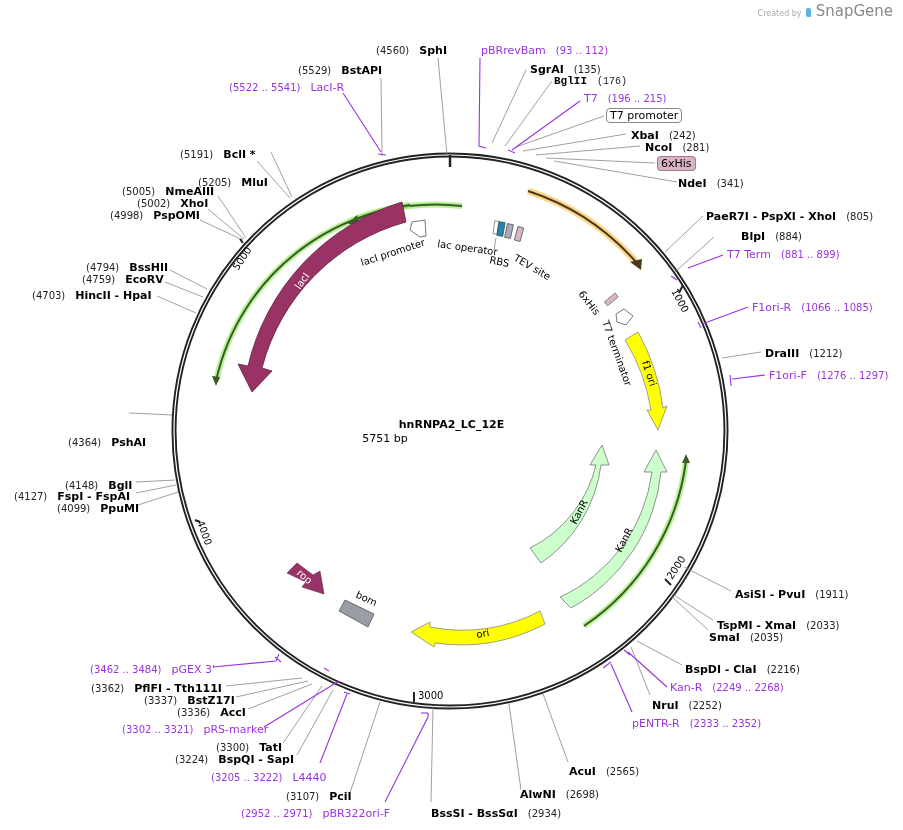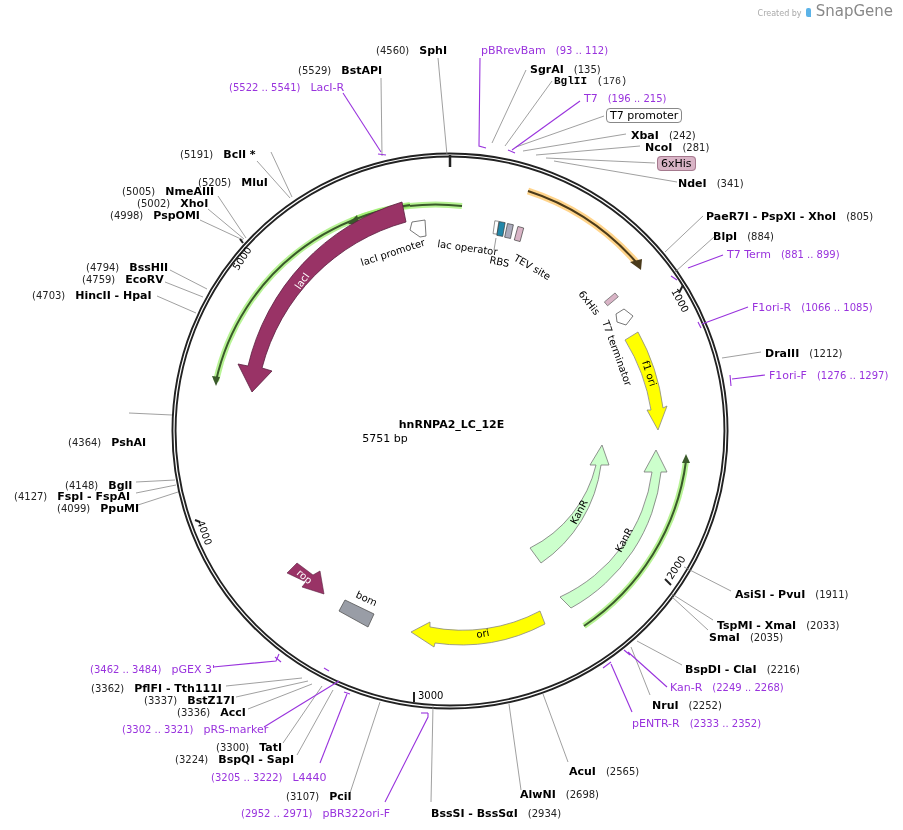--- a/index.html
+++ b/index.html
@@ -230,21 +230,21 @@
     <div class="lbl enzyme" style="left: 177px; top: 706px;"><span class="pos">(3336)</span><span class="gap"></span><span class="nm">AccI</span></div>
     <div class="lbl enzyme" style="left: 216px; top: 741px;"><span class="pos">(3300)</span><span class="gap"></span><span class="nm">TatI</span></div>
     <div class="lbl enzyme" style="left: 175px; top: 753px;"><span class="pos">(3224)</span><span class="gap"></span><span class="nm">BspQI  - SapI</span></div>
     <div class="lbl enzyme" style="left: 286px; top: 790px;"><span class="pos">(3107)</span><span class="gap"></span><span class="nm">PciI</span></div>
     <div class="lbl enzyme" style="left: 530px; top: 63px;"><span class="nm">SgrAI</span><span class="gap"></span><span class="pos">(135)</span></div>
     <div class="lbl enzyme" style="left: 554px; top: 75px; font-family: Liberation Mono, monospace;"><span class="nm">BglII</span><span class="gap"></span><span class="pos">(176)</span></div>
     <div class="lbl enzyme" style="left: 631px; top: 129px;"><span class="nm">XbaI</span><span class="gap"></span><span class="pos">(242)</span></div>
     <div class="lbl enzyme" style="left: 645px; top: 141px;"><span class="nm">NcoI</span><span class="gap"></span><span class="pos">(281)</span></div>
     <div class="lbl enzyme" style="left: 678px; top: 177px;"><span class="nm">NdeI</span><span class="gap"></span><span class="pos">(341)</span></div>
     <div class="lbl enzyme" style="left: 706px; top: 210px;"><span class="nm">PaeR7I  - PspXI  - XhoI</span><span class="gap"></span><span class="pos">(805)</span></div>
-    <div class="lbl enzyme" style="left: 713px; top: 230px; text-align: center;"><span class="nm">BlpI</span><span class="gap"></span><span class="pos">(884)</span></div>
+    <div class="lbl enzyme" style="left: 741px; top: 230px; text-align: center;"><span class="nm">BlpI</span><span class="gap"></span><span class="pos">(884)</span></div>
     <div class="lbl enzyme" style="left: 765px; top: 347px;"><span class="nm">DraIII</span><span class="gap"></span><span class="pos">(1212)</span></div>
     <div class="lbl enzyme" style="left: 735px; top: 588px;"><span class="nm">AsiSI  - PvuI</span><span class="gap"></span><span class="pos">(1911)</span></div>
     <div class="lbl enzyme" style="left: 717px; top: 619px;"><span class="nm">TspMI  - XmaI</span><span class="gap"></span><span class="pos">(2033)</span></div>
     <div class="lbl enzyme" style="left: 709px; top: 631px;"><span class="nm">SmaI</span><span class="gap"></span><span class="pos">(2035)</span></div>
     <div class="lbl enzyme" style="left: 685px; top: 663px;"><span class="nm">BspDI  - ClaI</span><span class="gap"></span><span class="pos">(2216)</span></div>
     <div class="lbl enzyme" style="left: 652px; top: 699px;"><span class="nm">NruI</span><span class="gap"></span><span class="pos">(2252)</span></div>
     <div class="lbl enzyme" style="left: 569px; top: 765px;"><span class="nm">AcuI</span><span class="gap"></span><span class="pos">(2565)</span></div>
     <div class="lbl enzyme" style="left: 520px; top: 788px;"><span class="nm">AlwNI</span><span class="gap"></span><span class="pos">(2698)</span></div>
     <div class="lbl enzyme" style="left: 431px; top: 807px;"><span class="nm">BssSI  - BssSαI</span><span class="gap"></span><span class="pos">(2934)</span></div>
     <div class="lbl primer" style="left: 481px; top: 44px;"><span class="nm">pBRrevBam</span><span class="gap"></span><span class="pos">(93 .. 112)</span></div>

